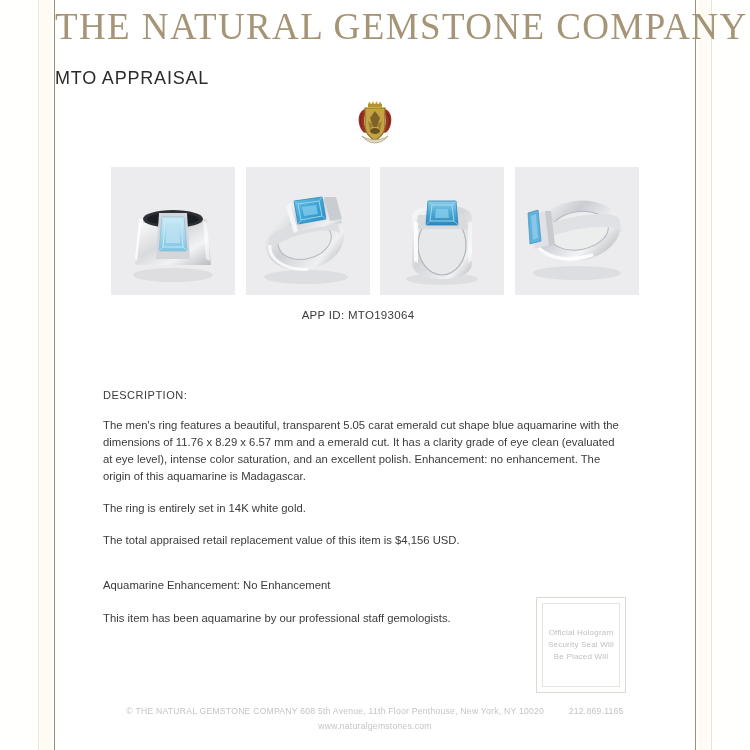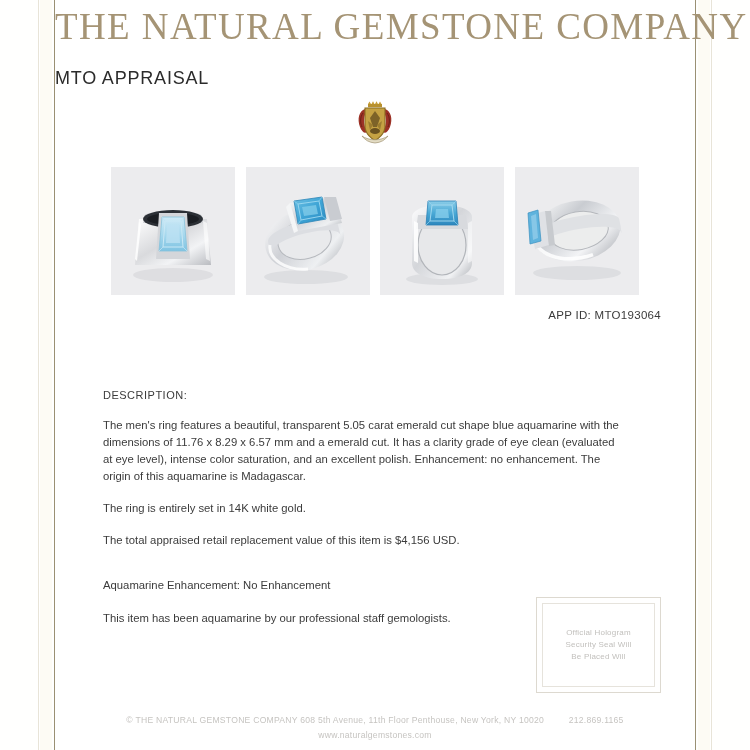--- a/index.html
+++ b/index.html
@@ -98,21 +98,21 @@
   .photo {
     width: 124px;
     height: 128px;
     background: #ececee;
     position: relative;
     overflow: hidden;
   }
   .photo svg { display: block; }
 
   .app-id {
-    text-align: right;
+    text-align: center;
     margin: 14px 34px 0 0;
     font-size: 11.5px;
     color: #3a3a3a;
     letter-spacing: 0.3px;
   }
 
   
   .body-block {
     margin: 68px 48px 0 48px;
   }
@@ -130,21 +130,21 @@
     max-width: 518px;
   }
 
   .comments-block { margin-top: 28px; }
 
   
   .seal-area {
     position: absolute;
     left: 481px;
     top: 597px;
-    width: 125px;
+    width: 90px;
     height: 96px;
     border: 1px solid #ddd9d0;
     padding: 5px;
     box-sizing: border-box;
   }
   .seal-inner {
     width: 100%;
     height: 100%;
     border: 1px solid #e6e3dc;
     box-sizing: border-box;
@@ -158,21 +158,21 @@
     line-height: 1.5;
     color: #c2c0bd;
     letter-spacing: 0.2px;
   }
 
   
   .footer {
     position: absolute;
     left: 0;
     right: 0;
-    bottom: 7px;
+    bottom: 16px;
     text-align: center;
     color: #c6c4c1;
     font-size: 8.6px;
     letter-spacing: 0.25px;
     line-height: 1.75;
   }
   .footer .phone { margin-left: 22px; }
 </style>
 </head>
 <body>

